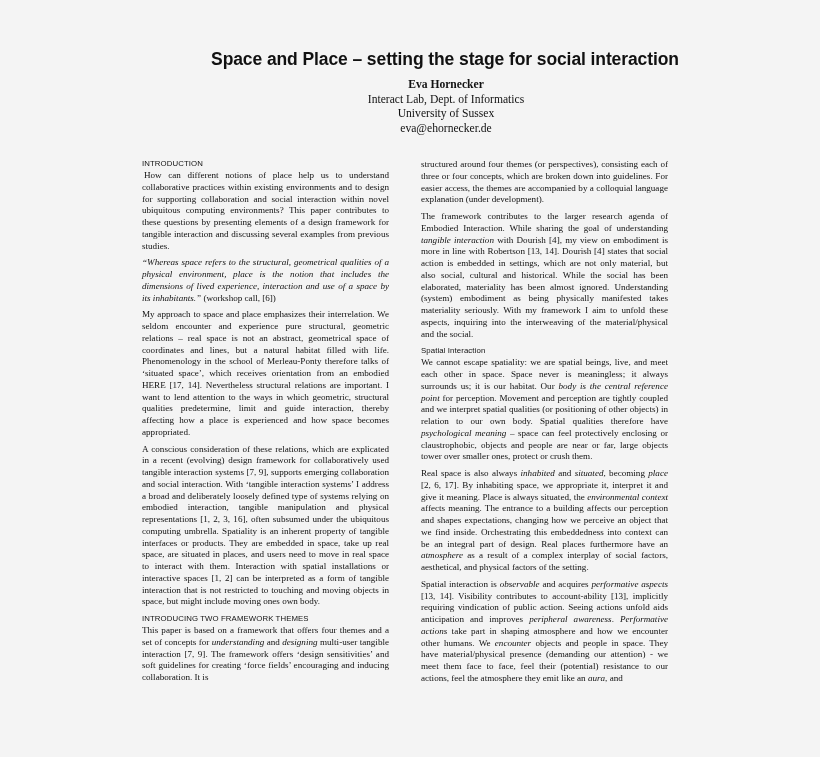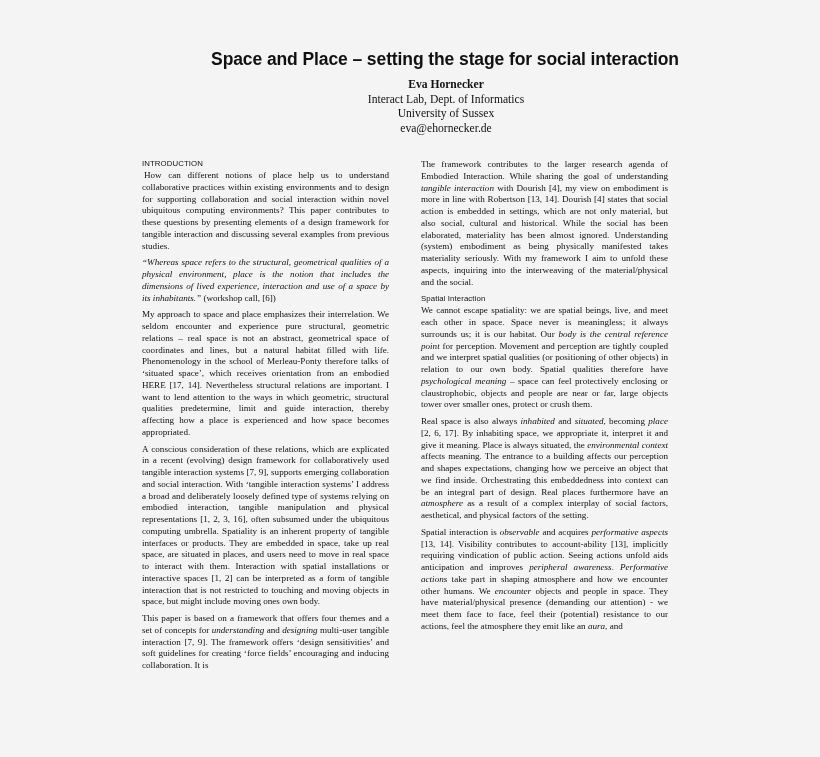--- a/index.html
+++ b/index.html
@@ -51,22 +51,24 @@
   <div>University of Sussex</div>
   <div>eva@ehornecker.de</div>
 </div>
 
 <div class="col left">
   <div class="heading">INTRODUCTION</div>
   <p class="indent">How can different notions of place help us to understand collaborative practices within existing environments and to design for supporting collaboration and social interaction within novel ubiquitous computing environments? This paper contributes to these questions by presenting elements of a design framework for tangible interaction and discussing several examples from previous studies.</p>
   <p class="quote"><span>“Whereas space refers to the structural, geometrical qualities of a physical environment, place is the notion that includes the dimensions of lived experience, interaction and use of a space by its inhabitants.”</span><span class="tail"> (workshop call, [6])</span></p>
   <p>My approach to space and place emphasizes their interrelation. We seldom encounter and experience pure structural, geometric relations – real space is not an abstract, geometrical space of coordinates and lines, but a natural habitat filled with life. Phenomenology in the school of Merleau-Ponty therefore talks of ‘situated space’, which receives orientation from an embodied HERE [17, 14]. Nevertheless structural relations are important. I want to lend attention to the ways in which geometric, structural qualities predetermine, limit and guide interaction, thereby affecting how a place is experienced and how space becomes appropriated.</p>
   <p>A conscious consideration of these relations, which are explicated in a recent (evolving) design framework for collaboratively used tangible interaction systems [7, 9], supports emerging collaboration and social interaction. With ‘tangible interaction systems’ I address a broad and deliberately loosely defined type of systems relying on embodied interaction, tangible manipulation and physical representations [1, 2, 3, 16], often subsumed under the ubiquitous computing umbrella. Spatiality is an inherent property of tangible interfaces or products. They are embedded in space, take up real space, are situated in places, and users need to move in real space to interact with them. Interaction with spatial installations or interactive spaces [1, 2] can be interpreted as a form of tangible interaction that is not restricted to touching and moving objects in space, but might include moving ones own body.</p>
+  <div class="heading">INTRODUCING TWO FRAMEWORK THEMES</div>
   <p><span>This paper is based on a framework that offers four themes and a set of concepts for </span><em>understanding</em><span> and </span><em>designing</em><span> multi-user tangible interaction [7, 9]. The framework offers ‘design sensitivities’ and soft guidelines for creating ‘force fields’ encouraging and inducing collaboration. It is</span></p>
 </div>
 
 <div class="col right">
+  <p>structured around four themes (or perspectives), consisting each of three or four concepts, which are broken down into guidelines. For easier access, the themes are accompanied by a colloquial language explanation (under development).</p>
   <p><span>The framework contributes to the larger research agenda of Embodied Interaction. While sharing the goal of understanding </span><em>tangible interaction</em><span> with Dourish [4], my view on embodiment is more in line with Robertson [13, 14]. Dourish [4] states that social action is embedded in settings, which are not only material, but also social, cultural and historical. While the social has been elaborated, materiality has been almost ignored. Understanding (system) embodiment as being physically manifested takes materiality seriously. With my framework I aim to unfold these aspects, inquiring into the interweaving of the material/physical and the social.</span></p>
   <div class="heading">Spatial Interaction</div>
   <p><span>We cannot escape spatiality: we are spatial beings, live, and meet each other in space. Space never is meaningless; it always surrounds us; it is our habitat. Our </span><em>body is the central reference point</em><span> for perception. Movement and perception are tightly coupled and we interpret spatial qualities (or positioning of other objects) in relation to our own body. Spatial qualities therefore have </span><em>psychological meaning</em><span> – space can feel protectively enclosing or claustrophobic, objects and people are near or far, large objects tower over smaller ones, protect or crush them.</span></p>
   <p><span>Real space is also always </span><em>inhabited</em><span> and </span><em>situated</em><span>, becoming </span><em>place</em><span> [2, 6, 17]. By inhabiting space, we appropriate it, interpret it and give it meaning. Place is always situated, the </span><em>environmental context</em><span> affects meaning. The entrance to a building affects our perception and shapes expectations, changing how we perceive an object that we find inside. Orchestrating this embeddedness into context can be an integral part of design. Real places furthermore have an </span><em>atmosphere</em><span> as a result of a complex interplay of social factors, aesthetical, and physical factors of the setting.</span></p>
   <p><span>Spatial interaction is </span><em>observable</em><span> and acquires </span><em>performative aspects</em><span> [13, 14]. Visibility contributes to account-ability [13], implicitly requiring vindication of public action. Seeing actions unfold aids anticipation and improves </span><em>peripheral awareness</em><span>. </span><em>Performative actions</em><span> take part in shaping atmosphere and how we encounter other humans. We </span><em>encounter</em><span> objects and people in space. They have material/physical presence (demanding our attention) - we meet them face to face, feel their (potential) resistance to our actions, feel the atmosphere they emit like an </span><em>aura</em><span>, and</span></p>
 </div>
 
 </body></html>

